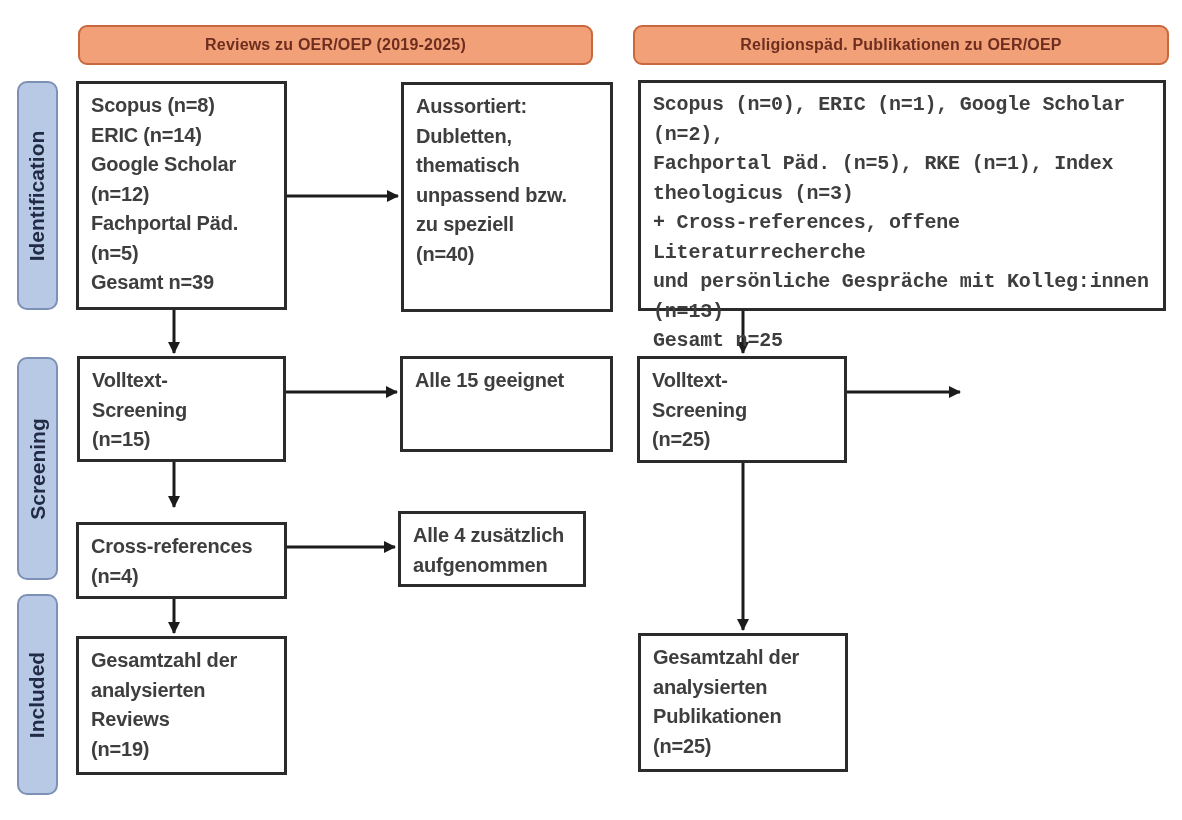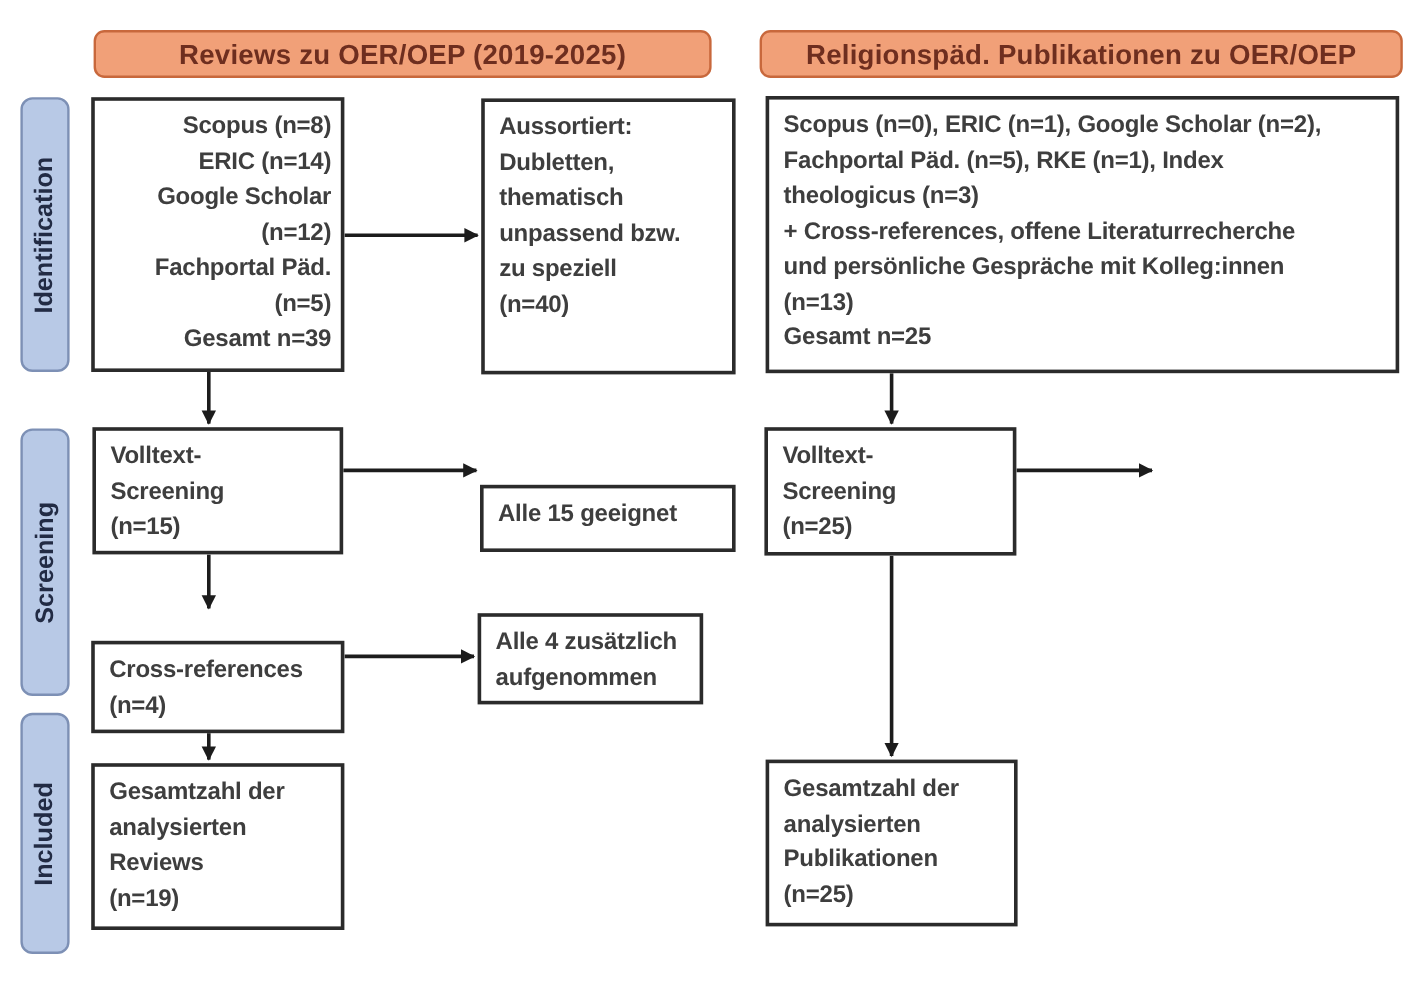--- a/index.html
+++ b/index.html
@@ -32,21 +32,21 @@
   }
   .col-header {
     position: absolute;
     background: var(--header-fill);
     border: 2px solid var(--header-border);
     border-radius: 9px;
     display: flex;
     align-items: center;
     justify-content: center;
     color: var(--header-text);
-    font-size: 23px;
+    font-size: 16px;
     font-weight: 700;
     letter-spacing: 0.2px;
   }
   .hdr-left  { left: 78px;  top: 25px; width: 515px; height: 40px; }
   .hdr-right { left: 633px; top: 25px; width: 536px; height: 40px; }
   .stage {
     position: absolute;
     left: 17px;
     width: 41px;
     background: var(--stage-fill);
@@ -73,29 +73,29 @@
     border: 3px solid var(--box-border);
     color: var(--box-text);
     font-size: 20px;
     font-weight: 700;
     line-height: 29.5px;
     padding: 7px 8px 4px 12px;
     white-space: pre-line;
     letter-spacing: -0.2px;
   }
   
-  .n-l-sources   { left: 76px;  top: 81px;  width: 211px; height: 229px; text-align: right; }
+  .n-l-sources   { left: 76px;  top: 81px;  width: 211px; height: 229px; }
   .n-l-excluded  { left: 401px; top: 82px;  width: 212px; height: 230px; }
   .n-l-fulltext  { left: 77px;  top: 356px; width: 209px; height: 106px; }
-  .n-l-ft-result { left: 400px; top: 356px; width: 213px; height: 56px; margin-top: 48px;  }
-  .n-l-crossref  { left: 76px;  top: 534px; width: 211px; height: 77px;  }
+  .n-l-ft-result { left: 400px; top: 356px; width: 213px; height: 96px;  }
+  .n-l-crossref  { left: 76px;  top: 522px; width: 211px; height: 77px;  }
   .n-l-cr-result { left: 398px; top: 511px; width: 188px; height: 76px;  }
   .n-l-included  { left: 76px;  top: 636px; width: 211px; height: 139px; }
   
-  .n-r-sources   { left: 638px; top: 80px;  width: 528px; height: 231px; }
+  .n-r-sources   { left: 638px; top: 80px;  width: 528px; height: 231px; font-family: Liberation Mono, monospace; }
   .n-r-fulltext  { left: 637px; top: 356px; width: 210px; height: 107px; }
   .n-r-ft-result { left: 963px; top: 355px; width: 200px; height: 76px;  }
   .n-r-included  { left: 638px; top: 633px; width: 210px; height: 139px; }
 </style>
 </head>
 <body>
 
 <div class="canvas">
 
   <svg class="arrows" viewBox="0 0 1182 820" xmlns="http://www.w3.org/2000/svg">

